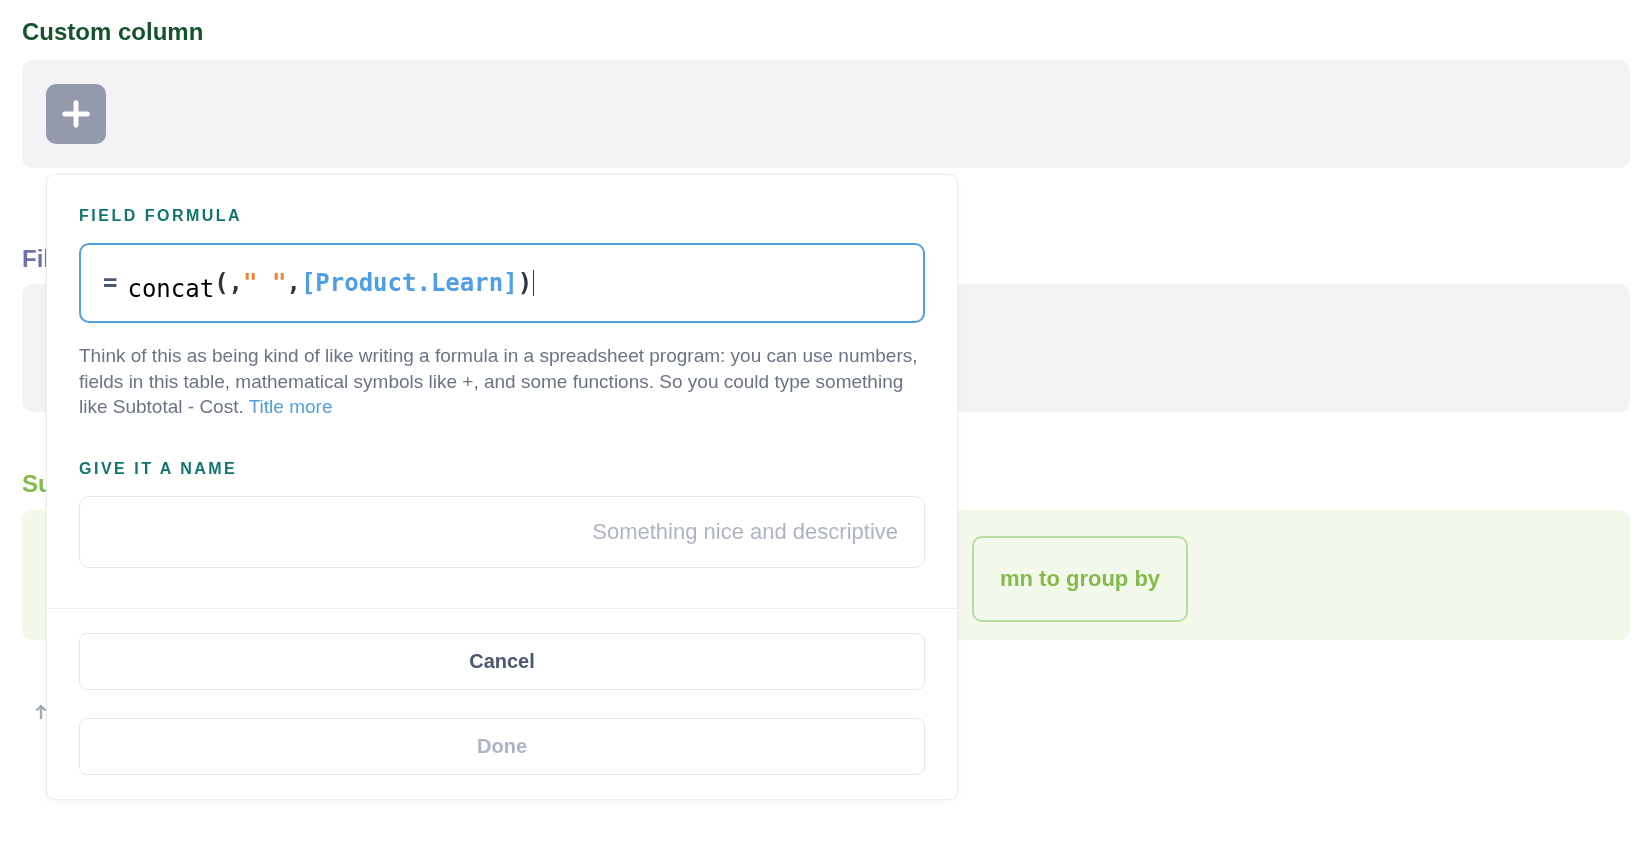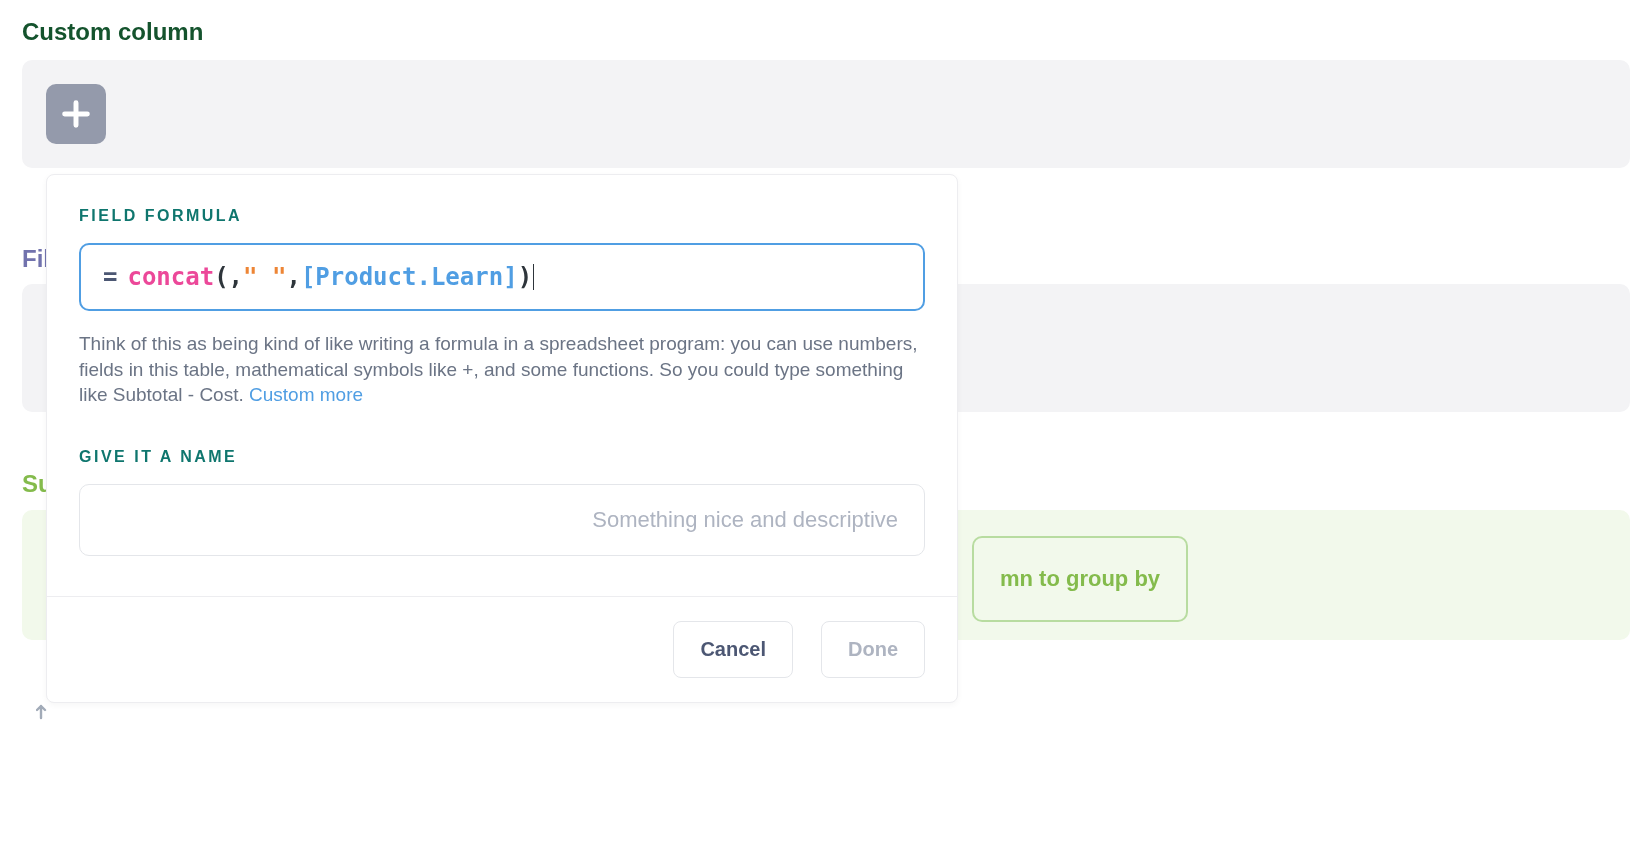--- a/index.html
+++ b/index.html
@@ -106,20 +106,21 @@
   }
   .dialog-body {
     padding: 32px 32px 40px;
   }
   .dialog-footer {
     border-top: 1px solid #ededf0;
     padding: 24px 32px;
     display: flex;
     justify-content: flex-end;
     gap: 28px;
+    flex-direction: column;
   }
   .field-label {
     font-size: 16px;
     letter-spacing: 2.5px;
     font-weight: 700;
     color: #0f766e;
     text-transform: uppercase;
     margin-bottom: 18px;
   }
   .formula-box {
@@ -129,21 +130,21 @@
     font-family: "SFMono-Regular", Menlo, Consolas, monospace;
     font-size: 24px;
     color: #2e353b;
     display: flex;
     align-items: center;
     flex-wrap: nowrap;
     white-space: nowrap;
     overflow: hidden;
   }
   .tok-eq { color: #4c5773; font-weight: 700; margin-right: 10px;}
-  .tok-fn { color: #ec4899; font-weight: 700;}
+  .tok-fn { color: #000000; font-weight: 400; margin-top: 12px;}
   .tok-paren { color: #2e353b; font-weight: 700;}
   .tok-field { color: #509ee3; font-weight: 700;}
   .tok-comma { color: #2e353b; font-weight: 700;}
   .tok-str { color: #ed8535; font-weight: 700;}
   .cursor {
     display: inline-block;
     width: 1.3px;
     height: 26px;
     background: #2e353b;
     vertical-align: middle;
@@ -226,21 +227,21 @@
       <span> </span>
       <span class="tok-str">" "</span>
       <span class="tok-comma">,</span>
       <span> </span>
       <span class="tok-field">[Product.Learn]</span>
       <span class="tok-paren">)</span>
       <span class="cursor"></span>
     </div>
 
     <p class="help-text">
-      <span>Think of this as being kind of like writing a formula in a spreadsheet program: you can use numbers, fields in this table, mathematical symbols like +, and some functions. So you could type something like Subtotal - Cost. </span><a class="help-link">Custom more</a>
+      <span>Think of this as being kind of like writing a formula in a spreadsheet program: you can use numbers, fields in this table, mathematical symbols like +, and some functions. So you could type something like Subtotal - Cost. </span><a class="help-link">Title more</a>
     </p>
 
     <div class="gap-block"></div>
 
     <div class="field-label">GIVE IT A NAME</div>
     <input class="name-input" type="text" placeholder="Something nice and descriptive" value="" style="">
   </div>
   <div class="dialog-footer">
     <button class="btn">Cancel</button>
     <button class="btn disabled">Done</button>

